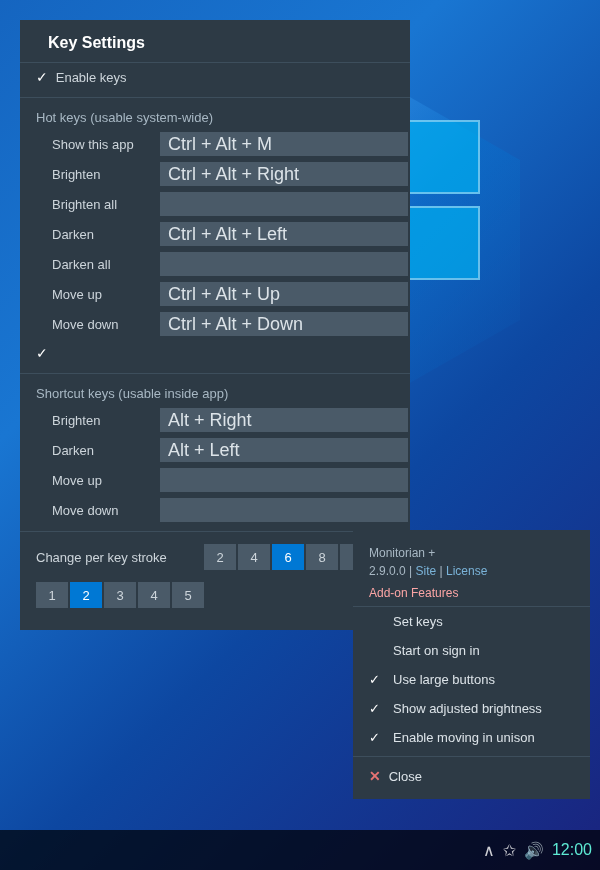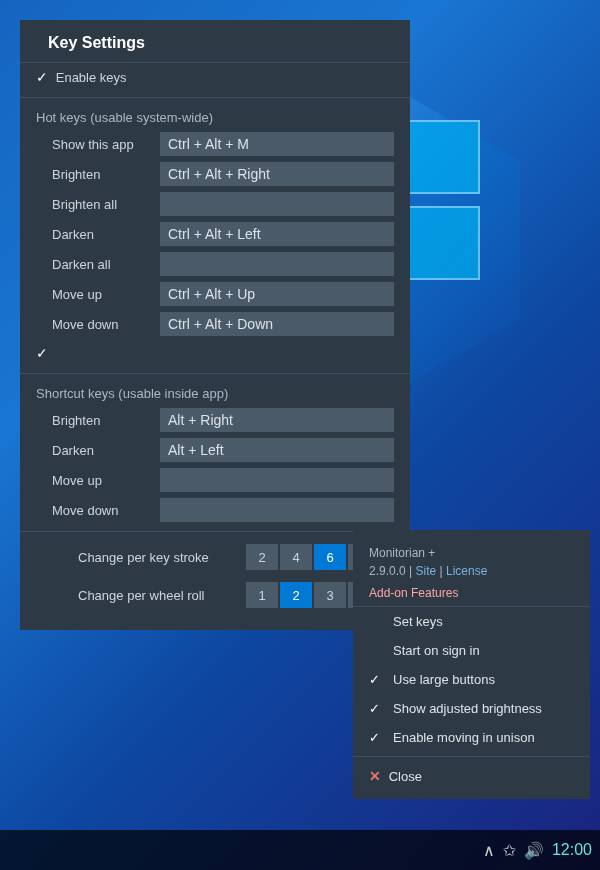--- a/index.html
+++ b/index.html
@@ -131,40 +131,39 @@
       font-size: 13px;
       flex-shrink: 0;
     }
     .hotkey-input {
       flex: 1;
       background: #4a5a68;
       color: #dce3e8;
       border: none;
       height: 24px;
       padding: 0 8px;
-      font-size: 14px;
+      font-size: 18px;
       font-family: inherit;
     }
     .hotkey-input.empty {
       color: transparent;
     }
 
     .divider {
       border: none;
       border-top: 1px solid #3d4e5c;
       margin: 6px 0;
     }
 
     
     .change-row {
       display: flex;
       align-items: center;
       padding: 6px 16px;
       gap: 8px;
-      margin-left: 42px;
     }
     .change-label {
       font-size: 13px;
       color: #cdd5db;
       width: 160px;
       flex-shrink: 0;
     }
     .change-buttons {
       display: flex;
       gap: 2px;
@@ -351,21 +350,20 @@
     <div class="change-buttons" id="keystroke-buttons">
         <button class="change-btn">2</button>
         <button class="change-btn">4</button>
         <button class="change-btn active">6</button>
         <button class="change-btn">8</button>
         <button class="change-btn">3</button>
       </div>
   </div>
 
   <div class="change-row">
-    <div class="change-label">Change per wheel roll</div>
     <div class="change-buttons" id="wheel-buttons">
         <button class="change-btn">1</button>
         <button class="change-btn active">2</button>
         <button class="change-btn">3</button>
         <button class="change-btn">4</button>
         <button class="change-btn">5</button>
       </div>
   </div>
 </div>
 

